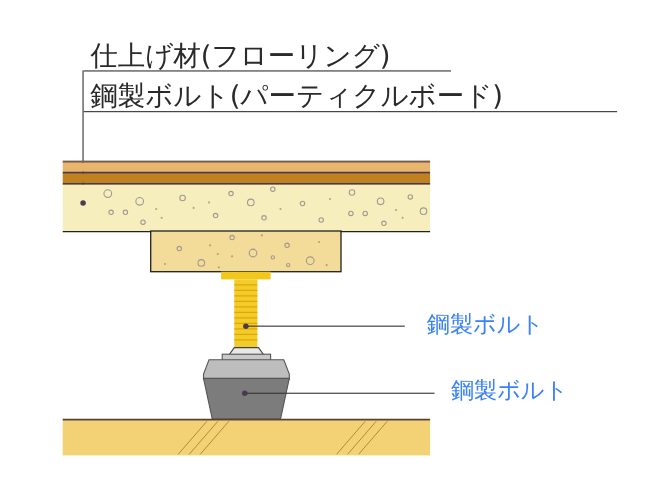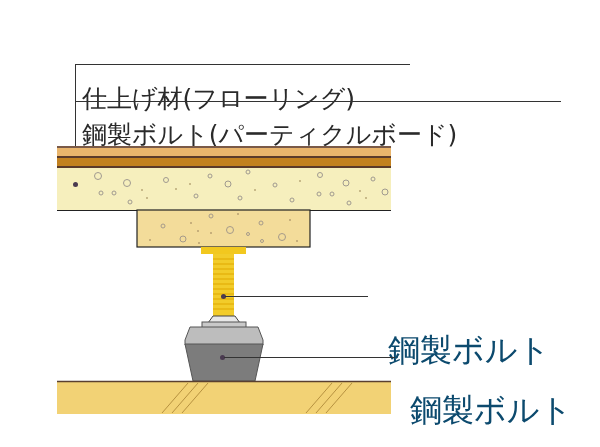--- a/index.html
+++ b/index.html
@@ -1,21 +1,21 @@
 <!DOCTYPE html>
 <html><head>
 <meta charset="utf-8">
 <style>
   html, body { margin:0; padding:0; background:#ffffff; }
   body { width:600px; height:447px; position:relative; overflow:hidden;
          font-family: "DejaVu Sans", sans-serif; }
   .abs { position:absolute; }
-  .label { position:absolute; color:#2a2a2a; white-space:nowrap;margin-top:48px; }
+  .label { position:absolute; color:#2a2a2a; white-space:nowrap; }
   .lbl-top { font-size:25px; letter-spacing:0px; }
-  .lbl-right { font-family: Liberation Mono, monospace; font-size:32px; color:#0c4a6e; }
+  .lbl-right { font-family: Liberation Mono, monospace; font-size:21px; color:#3b82f6; }
   .hline { position:absolute; height:1px; background:#333; }
   .vline { position:absolute; width:1px; background:#333; }
   .dot { position:absolute; width:5px; height:5px; border-radius:50%; background:#4a3a50; }
 </style>
 </head>
 <body>
 
 <div class="abs">
   <div class="label lbl-top" style="left:82px; top:34px;">仕上げ材(フローリング)</div>
   <div class="hline" style="left:76px; top:64px; width:334px;"></div>

